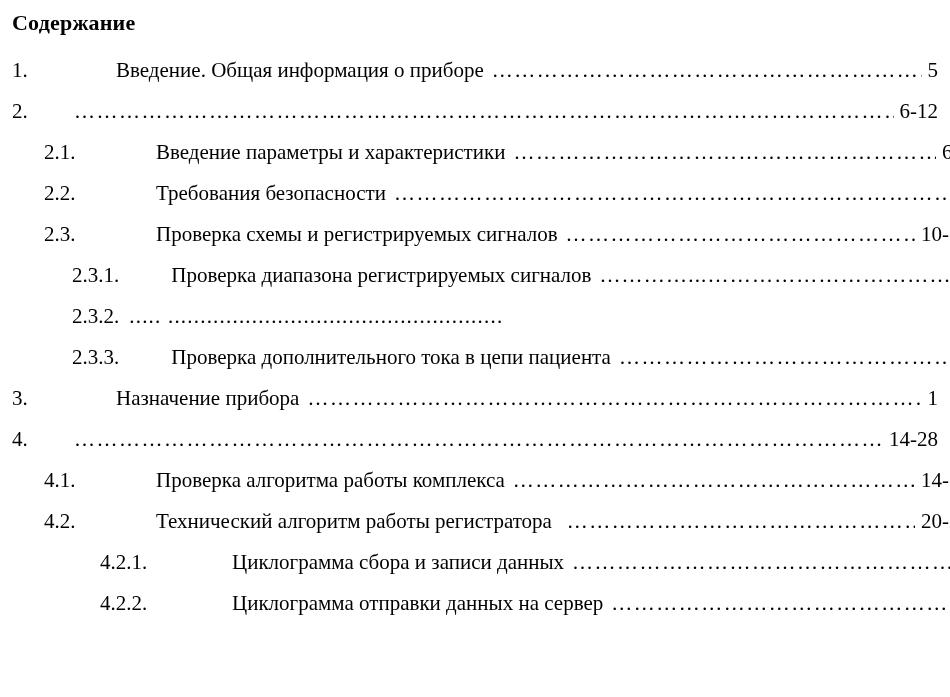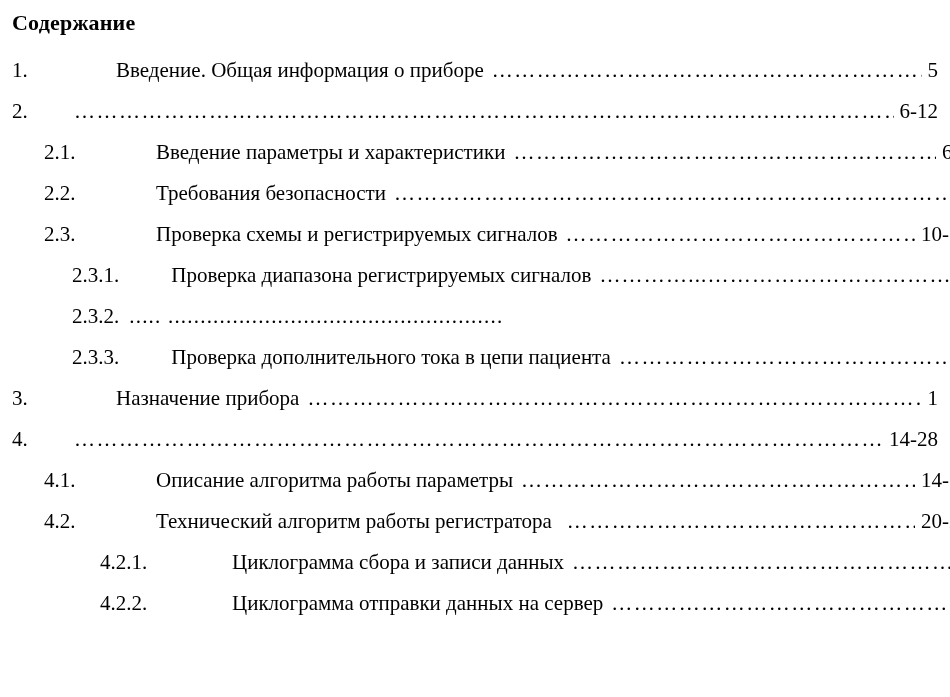--- a/index.html
+++ b/index.html
@@ -149,21 +149,21 @@
     </div>
 
     <div class="toc-entry lvl1">
       <span class="num">4.</span>
       <span class="dots">………………………………………………………………………………………………………………</span>
       <span class="page-no">14-28</span>
     </div>
 
     <div class="toc-entry lvl2">
       <span class="num">4.1.</span>
-      <span class="label">Описание алгоритма работы параметры</span>
+      <span class="label">Проверка алгоритма работы комплекса</span>
       <span class="dots">………………………………………………………………………………………………………………</span>
       <span class="page-no">14-19</span>
     </div>
 
     <div class="toc-entry lvl2">
       <span class="num">4.2.</span>
       <span class="label">Технический алгоритм работы регистратора</span>
       <span class="dots">&nbsp;………………………………………………………………………………………………………</span>
       <span class="page-no">20-24</span>
     </div>

